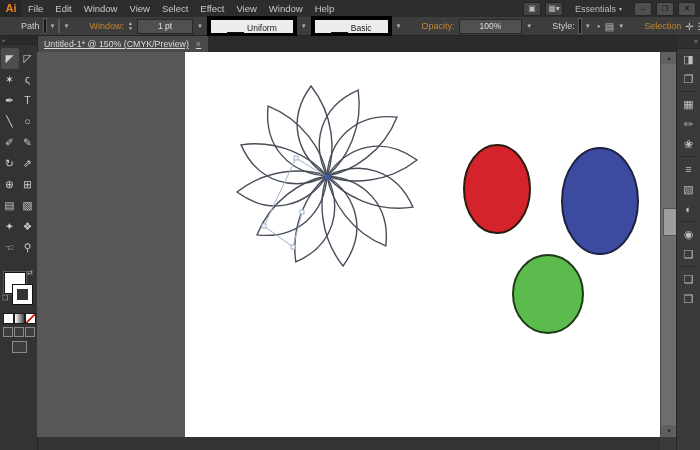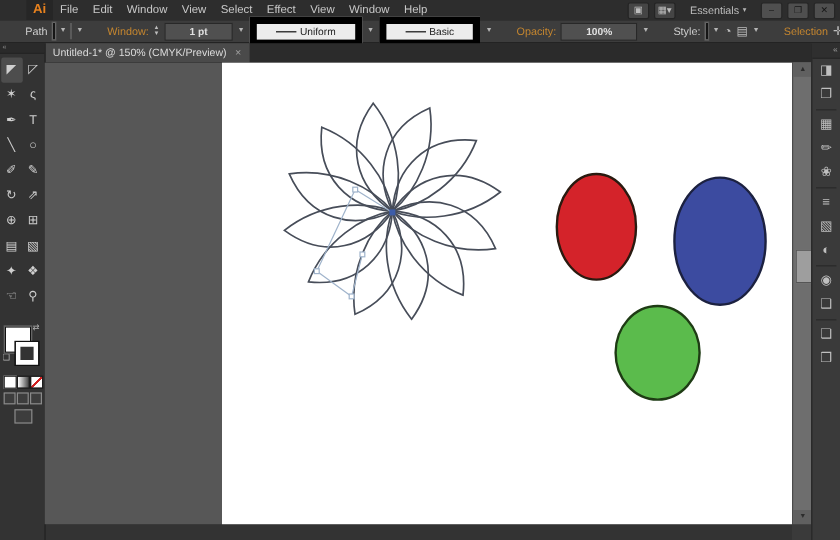--- a/index.html
+++ b/index.html
@@ -2,53 +2,53 @@
 <html><head>
 <meta charset="utf-8">
 <style>
   html,body{margin:0;padding:0;background:#222;}
   #app{position:relative;width:700px;height:450px;background:#333;overflow:hidden;
        font-family:"Liberation Sans",sans-serif;font-size:10px;color:#c9c9c9;}
   
   #menubar{position:absolute;left:0;top:0;width:700px;height:17px;background:#2d2d2d;
            border-bottom:1px solid #1c1c1c;display:flex;align-items:center;}
   #logo{width:22px;height:17px;background:#262626;color:#e8821e;font-weight:bold;
-        font-size:11px;text-align:center;line-height:17px;flex:none;margin-left:22px;}
+        font-size:11px;text-align:center;line-height:17px;flex:none;}
   #menu-items{display:flex;align-items:center;height:17px;}
   .menu-item{padding:0 6px;font-size:9.5px;color:#c9c9c9;cursor:default;}
   #menubar-right{margin-left:auto;display:flex;align-items:center;gap:4px;padding-right:4px;}
   .mb-iconbtn{width:16px;height:12px;background:#454545;border:1px solid #242424;border-radius:2px;
               font-size:8px;line-height:11px;text-align:center;color:#bdbdbd;}
   #workspace{display:flex;align-items:center;gap:3px;font-size:9px;color:#bdbdbd;margin:0 8px;}
   .winbtn{width:16px;height:12px;background:#4f4f4f;border:1px solid #262626;border-radius:2px;
           font-size:7.5px;line-height:11px;text-align:center;color:#151515;}
   
   #controlbar{position:absolute;left:0;top:17px;width:700px;height:19px;background:#3d3d3d;
               border-bottom:1px solid #232323;display:flex;align-items:center;gap:4px;padding:0 5px;box-sizing:border-box;}
   .clabel{font-size:9px;color:#cfcfcf;margin-left:16px;}
   .orange{color:#c5862f;}
   .swatch{width:12px;height:12px;background:#fff;border:1px solid #161616;box-shadow:0 0 0 1px #5a5a5a;}
   .swatch.stroke{background:#3d3d3d;border:1px solid #161616;box-sizing:border-box;
                  outline:1px solid #5a5a5a;border:none;width:12px;height:12px;
                  box-shadow:inset 0 0 0 3px #fff,0 0 0 1px #161616;}
   .caret{font-size:6px;color:#b5b5b5;line-height:6px;}
   .cfield{height:13px;background:#505050;border:1px solid #282828;font-size:8.5px;line-height:13px;
-          padding:0 20px;color:#e0e0e0;white-space:nowrap;font-weight:bold;}
-  .whitefield{height:13px;background:#ececec;border:6px solid #000000;color:#222;display:flex;
-              align-items:center;gap:3px;padding:0 16px;font-size:8.5px;white-space:nowrap;}
+          padding:0 20px;color:#e0e0e0;white-space:nowrap;}
+  .whitefield{height:13px;background:#ececec;border:4px solid #000000;color:#222;display:flex;
+              align-items:flex-end;gap:3px;padding:0 16px;font-size:8.5px;white-space:nowrap;}
   .linepreview{width:17px;height:1px;background:#111;}
   .stepper{display:flex;flex-direction:column;justify-content:center;}
   .stepper span{font-size:5px;line-height:5px;color:#bdbdbd;}
   .cicon{font-size:10px;color:#bdbdbd;line-height:13px;}
   #cb-collapse{margin-left:auto;font-size:8px;color:#9a9a9a;}
   
   #tabbar{position:absolute;left:37px;top:36px;width:639px;height:16px;background:#2b2b2b;
           border-bottom:1px solid #202020;}
   #doctab{position:absolute;left:0;top:0;height:16px;background:#4a4a4a;display:flex;align-items:center;
-          gap:7px;padding:0 7px;font-size:8.8px;color:#dcdcdc;white-space:nowrap;}
+          gap:7px;padding:0 7px;font-size:8.8px;color:#dcdcdc;white-space:nowrap;text-decoration:underline;}
   #tab-close{color:#9d9d9d;font-size:9px;}
   
   #toolbar{position:absolute;left:0;top:36px;width:37px;height:414px;background:#333;
            border-right:1px solid #222;}
   #toolbar-header{height:8px;background:#2a2a2a;border-bottom:1px solid #242424;
                   font-size:6px;line-height:8px;color:#8f8f8f;padding-left:2px;}
   #tools{display:grid;grid-template-columns:18px 18px;justify-content:center;margin-top:3px;}
   .tool{width:18px;height:21px;line-height:21px;text-align:center;font-size:10.5px;color:#cfcfcf;}
   .tool.active{background:#4d4d4d;border-radius:2px;}
   #fill-swatch{position:absolute;left:4px;top:236px;width:20px;height:20px;background:#fff;

